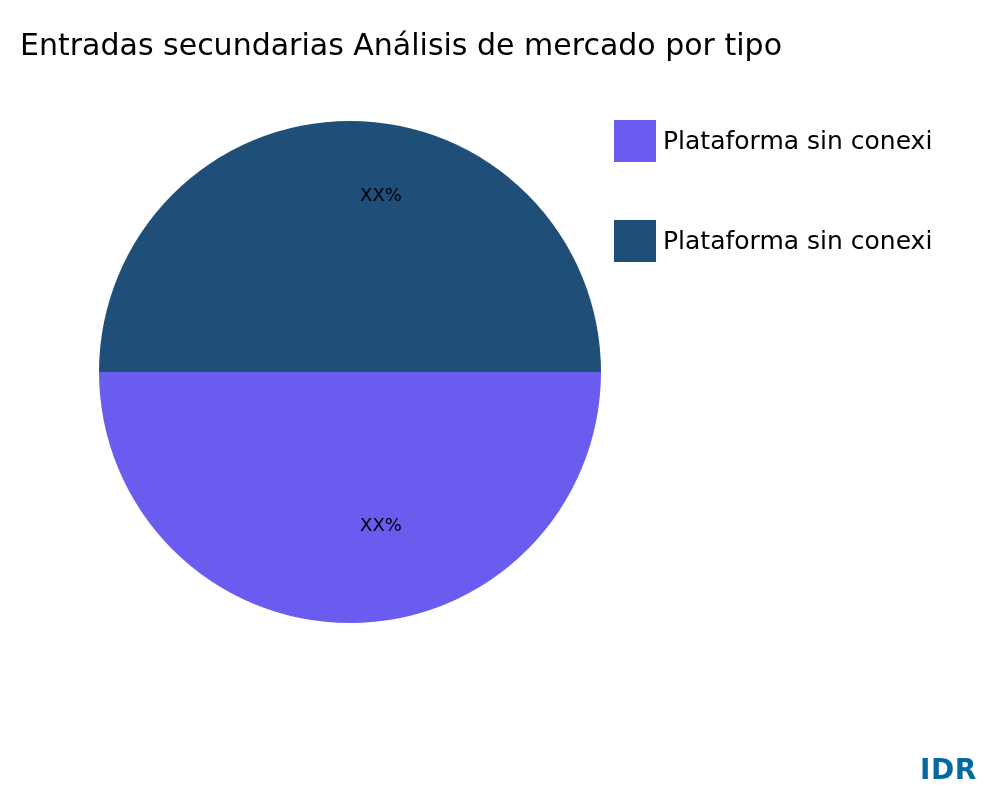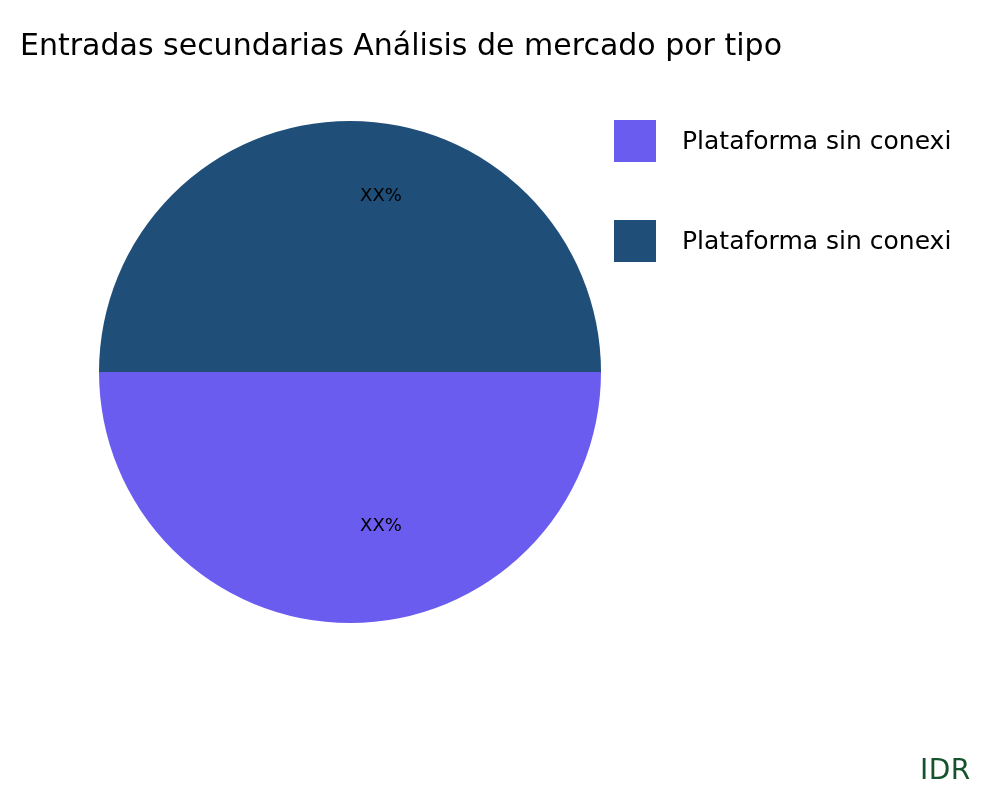--- a/index.html
+++ b/index.html
@@ -82,21 +82,21 @@
 
   .legend-swatch {
     position: absolute;
     left: 0;
     top: 0;
     width: 42px;
     height: 42px;
   }
   .legend-label {
     position: absolute;
-    left: 68px;
+    left: 49px;
     top: 0;
     height: 42px;
     line-height: 42px;
     font-size: 25px;
     color: #000000;
     white-space: nowrap;
   }
 
   
   #watermark {
@@ -135,15 +135,15 @@
       <span class="legend-label">Plataforma sin conexi</span>
     </div>
 
     <div id="legend-row-1" class="legend-row">
       <span class="legend-swatch" id="legend-swatch-1" style="background: rgb(31, 78, 121);"></span>
       <span class="legend-label">Plataforma sin conexi</span>
     </div>
 
   </div>
 
-  <div id="watermark" style="color: #14532d;">IDR</div>
+  <div id="watermark" style="color: #0369a1; font-weight: bold;">IDR</div>
 
 </div>
 
 </body></html>

